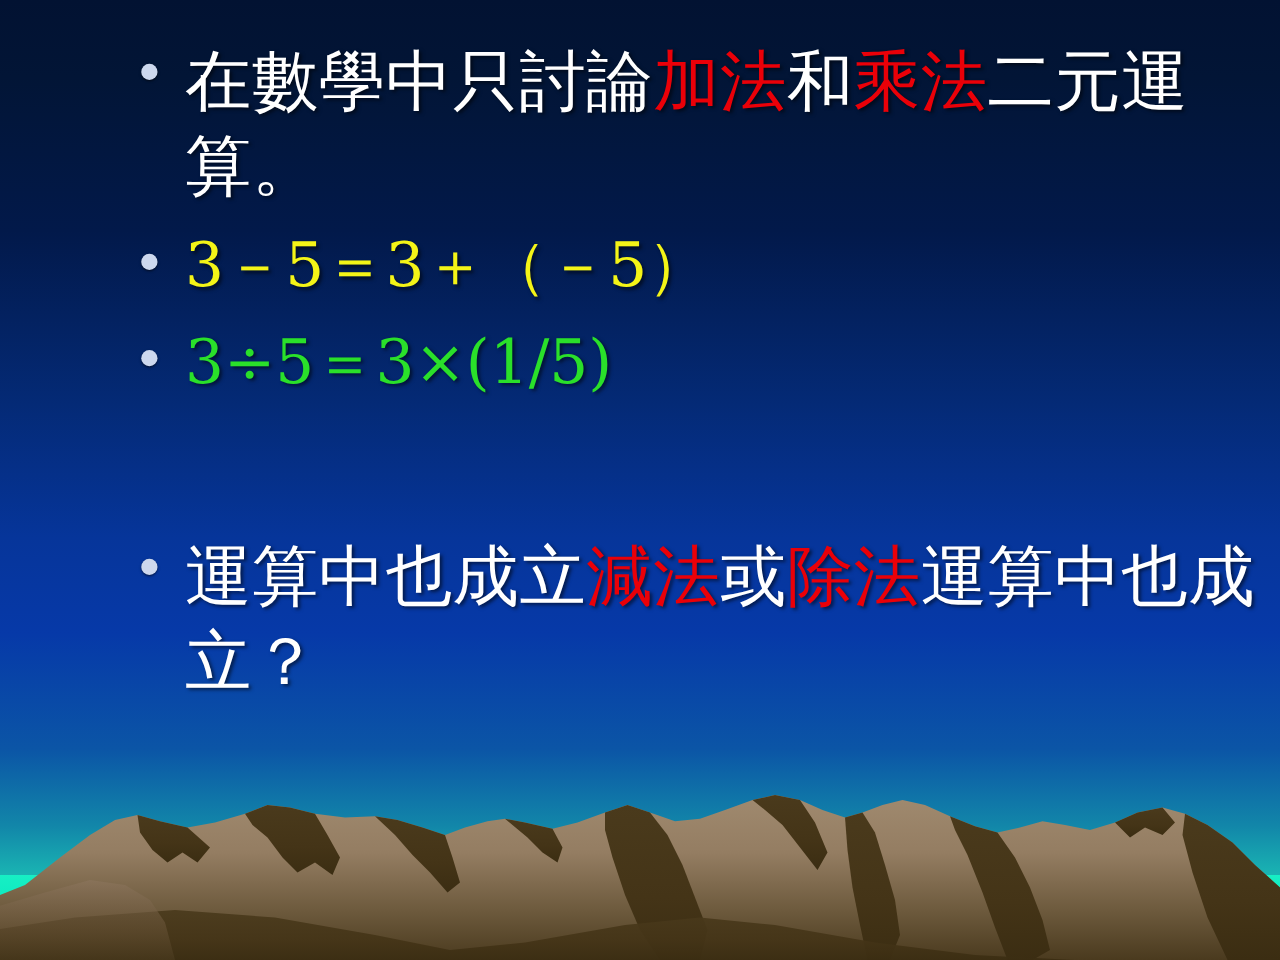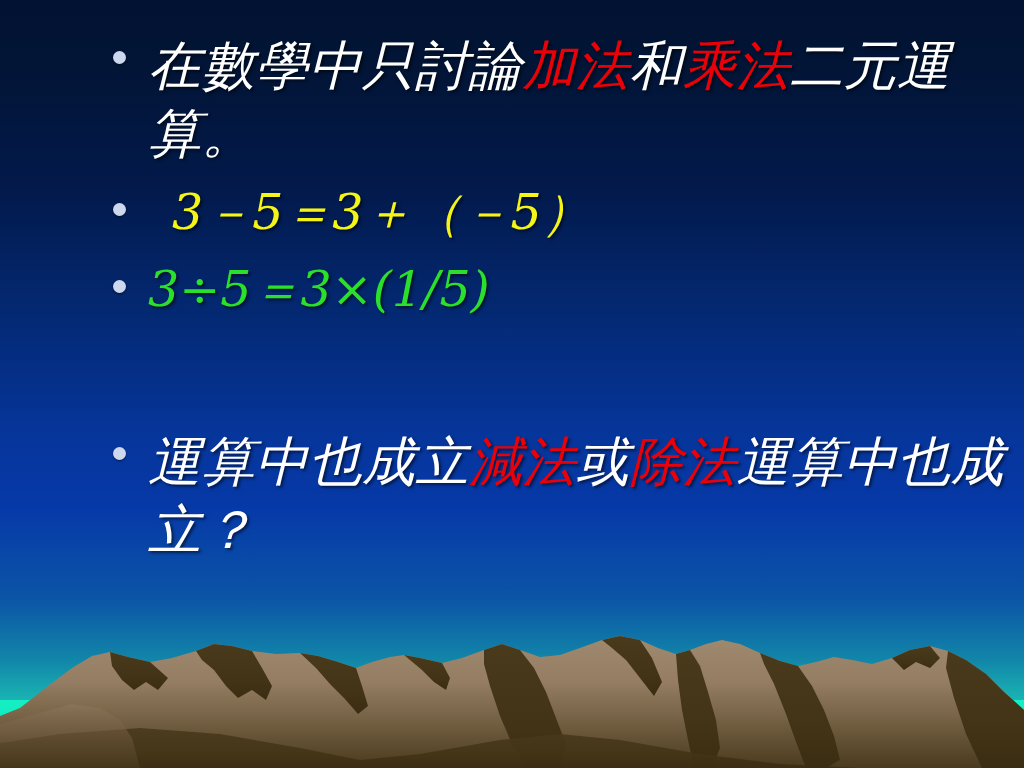--- a/index.html
+++ b/index.html
@@ -63,21 +63,20 @@
     height: 210px;
   }
 
   
   .body-text {
     position: absolute;
     left: 0;
     top: 0;
     width: 1024px;
     height: 768px;
-    font-style: italic;
   }
 
   .bullet-row {
     position: absolute;
     display: block;
   }
 
   .bullet-dot {
     position: absolute;
     left: 0;
@@ -112,21 +111,21 @@
   .math .bullet-text {
     font-family: "DejaVu Serif", serif;
     font-size: 49px;
     line-height: 60px;
     letter-spacing: 0px;
   }
   .math .bullet-dot { top: 20px; }
 
   .w  { color: #ffffff; }
   .r  { color: #ea0008; }
-  .y  { color: #f4f417; margin-left: 24px; }
+  .y  { color: #f4f417; }
   .g  { color: #2ae02a; }
 </style>
 </head>
 <body>
 
 <div id="slide">
 
   <div class="sky"></div>
   <div class="water"></div>
 

